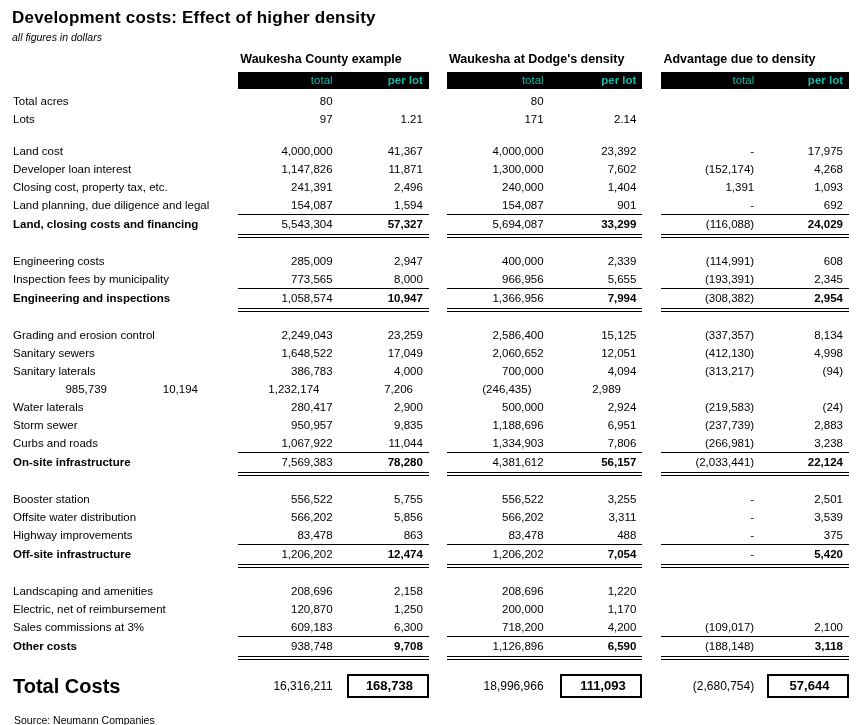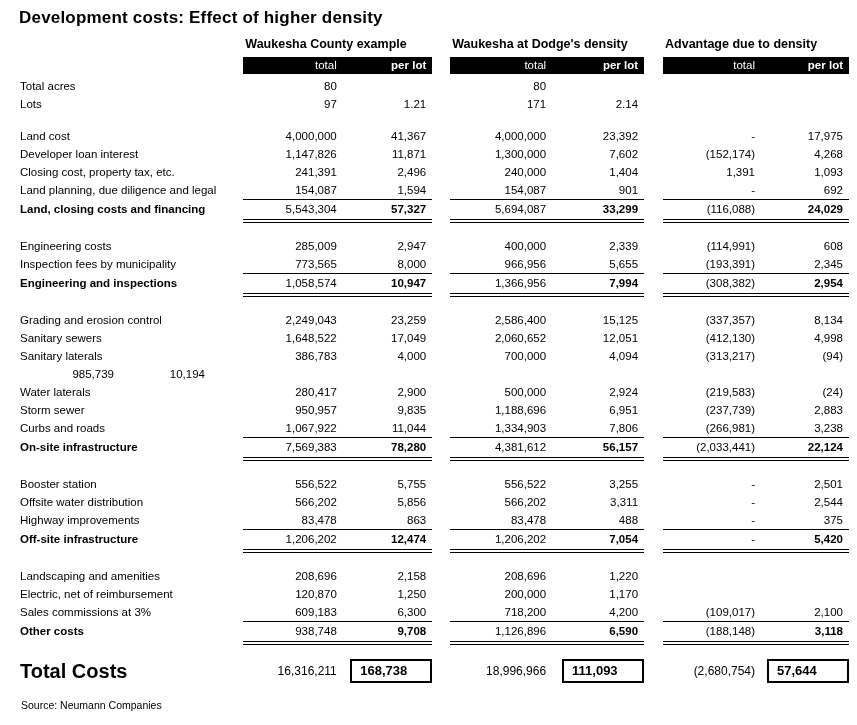--- a/index.html
+++ b/index.html
@@ -1,21 +1,21 @@
 <!DOCTYPE html>
 <html><head>
 <meta charset="utf-8">
 <style>
   html, body { margin:0; padding:0; background:#ffffff; }
   body {
     width:857px; height:725px; overflow:hidden;
     font-family:"Liberation Sans", sans-serif;
     color:#000; -webkit-font-smoothing:antialiased;
   }
-  .page { padding:8px 8px 0 19px; }
+  .page { padding:8px 8px 0 12px; }
 
   .title { font-size:17px; font-weight:bold; line-height:20px; letter-spacing:.2px; }
   .subtitle { font-size:10.5px; font-style:italic; line-height:12px; margin-top:3px; }
 
   .row { display:flex; align-items:baseline; }
   .cell { box-sizing:border-box; }
   .cell.label { width:228px; font-size:11.5px; line-height:18px; padding-left:1px; }
   .grp { display:flex; box-sizing:border-box; }
   .g0 { width:192px; }
   .g1 { width:197px; margin-left:18px; }
@@ -23,51 +23,52 @@
   .cell.num { width:50%; text-align:right; font-size:11.5px; line-height:18px; }
   .cell.num.tot { padding-right:1px; }
   .cell.num.perlot { padding-right:6px; }
 
   
   .gnames { margin-top:8px; }
   .gname { display:block; font-size:12.5px; font-weight:bold; line-height:16px; padding-left:2px; }
 
   
   .barsrow { margin-top:5px; }
-  .bar { background:#000; color:#ffffff; height:17px; align-items:flex-end; }
+  .bar { background:#000; color:#14b8a6; height:17px; align-items:flex-end; }
   .bar .cell.num { line-height:17px; }
   .bar .perlot { font-weight:bold; }
 
   #table-body { margin-top:3px; }
   .section { margin-bottom:14px; }
 
   
   .row.sub .cell.label { font-weight:bold; }
   .row.sub .cell.num.perlot { font-weight:bold; }
   .row.sub .grp { border-top:1px solid #000; border-bottom:4px double #000; padding-bottom:1px; }
 
   
   .row.totalrow { margin-top:9px; align-items:center; }
   .row.totalrow .cell.label { font-size:20px; font-weight:bold; }
   .row.totalrow .cell.num { font-size:12px; line-height:24px; }
   .row.totalrow .cell.num.perlot { padding-right:0; }
   .box {
     display:inline-block; border:2px solid #000; box-sizing:border-box;
-    min-width:82px; text-align:left; font-weight:bold; font-size:13px;
+    min-width:82px; text-align:center; font-weight:bold; font-size:13px;
     line-height:18px; padding:1px 5px 1px 8px;
   }
 
   .source { margin-top:16px; font-size:10.5px; line-height:12px; padding-left:2px; }
 </style>
 </head>
 <body>
 
 <div class="page">
 
   <div class="title">Development costs: Effect of higher density</div>
+  <div class="subtitle">all figures in dollars</div>
 
   <div class="row gnames">
     <div class="cell label"></div>
     <div class="grp g0 gname">Waukesha County example</div>
     <div class="grp g1 gname">Waukesha at Dodge's density</div>
     <div class="grp g2 gname">Advantage due to density</div>
   </div>
 
   <div class="row barsrow">
     <div class="cell label"></div>
@@ -286,20 +287,28 @@
           <div class="grp g2">
             <div class="cell num tot">(313,217)</div>
             <div class="cell num perlot">(94)</div>
           </div>
         </div>
         <div class="row data">
           <div class="grp g0">
             <div class="cell num tot">985,739</div>
             <div class="cell num perlot">10,194</div>
           </div>
+          <div class="grp g1">
+            <div class="cell num tot">1,232,174</div>
+            <div class="cell num perlot">7,206</div>
+          </div>
+          <div class="grp g2">
+            <div class="cell num tot">(246,435)</div>
+            <div class="cell num perlot">2,989</div>
+          </div>
         </div>
         <div class="row data">
           <div class="cell label">Water laterals</div>
           <div class="grp g0">
             <div class="cell num tot">280,417</div>
             <div class="cell num perlot">2,900</div>
           </div>
           <div class="grp g1">
             <div class="cell num tot">500,000</div>
             <div class="cell num perlot">2,924</div>
@@ -376,21 +385,21 @@
           <div class="grp g0">
             <div class="cell num tot">566,202</div>
             <div class="cell num perlot">5,856</div>
           </div>
           <div class="grp g1">
             <div class="cell num tot">566,202</div>
             <div class="cell num perlot">3,311</div>
           </div>
           <div class="grp g2">
             <div class="cell num tot">-</div>
-            <div class="cell num perlot">2,544</div>
+            <div class="cell num perlot">3,539</div>
           </div>
         </div>
         <div class="row data">
           <div class="cell label">Highway improvements</div>
           <div class="grp g0">
             <div class="cell num tot">83,478</div>
             <div class="cell num perlot">863</div>
           </div>
           <div class="grp g1">
             <div class="cell num tot">83,478</div>

